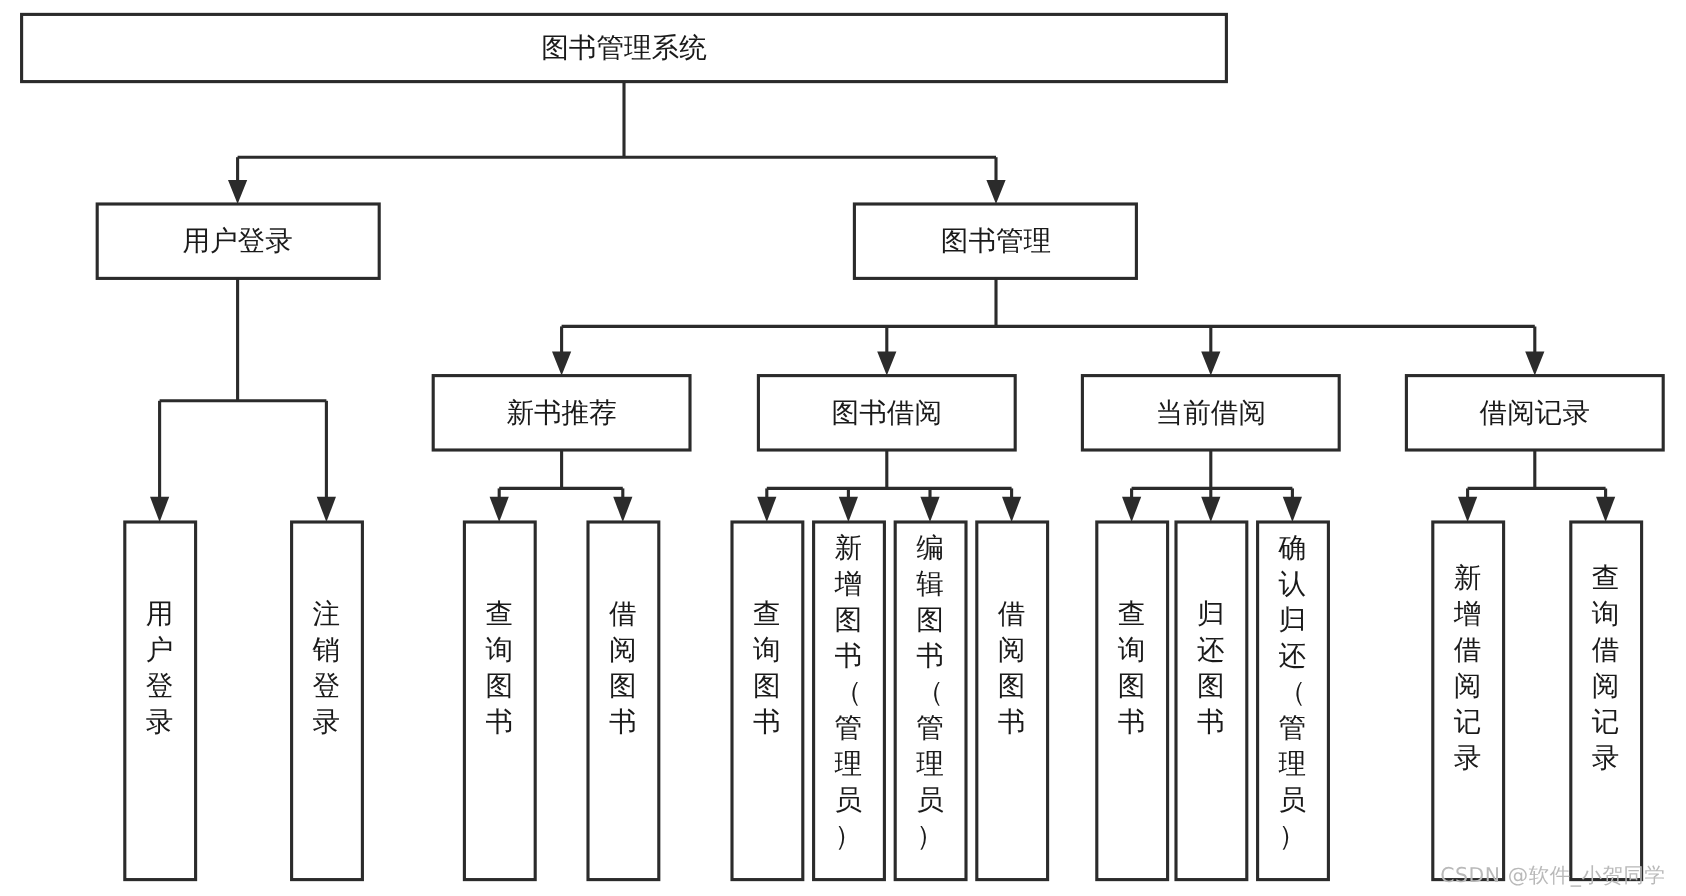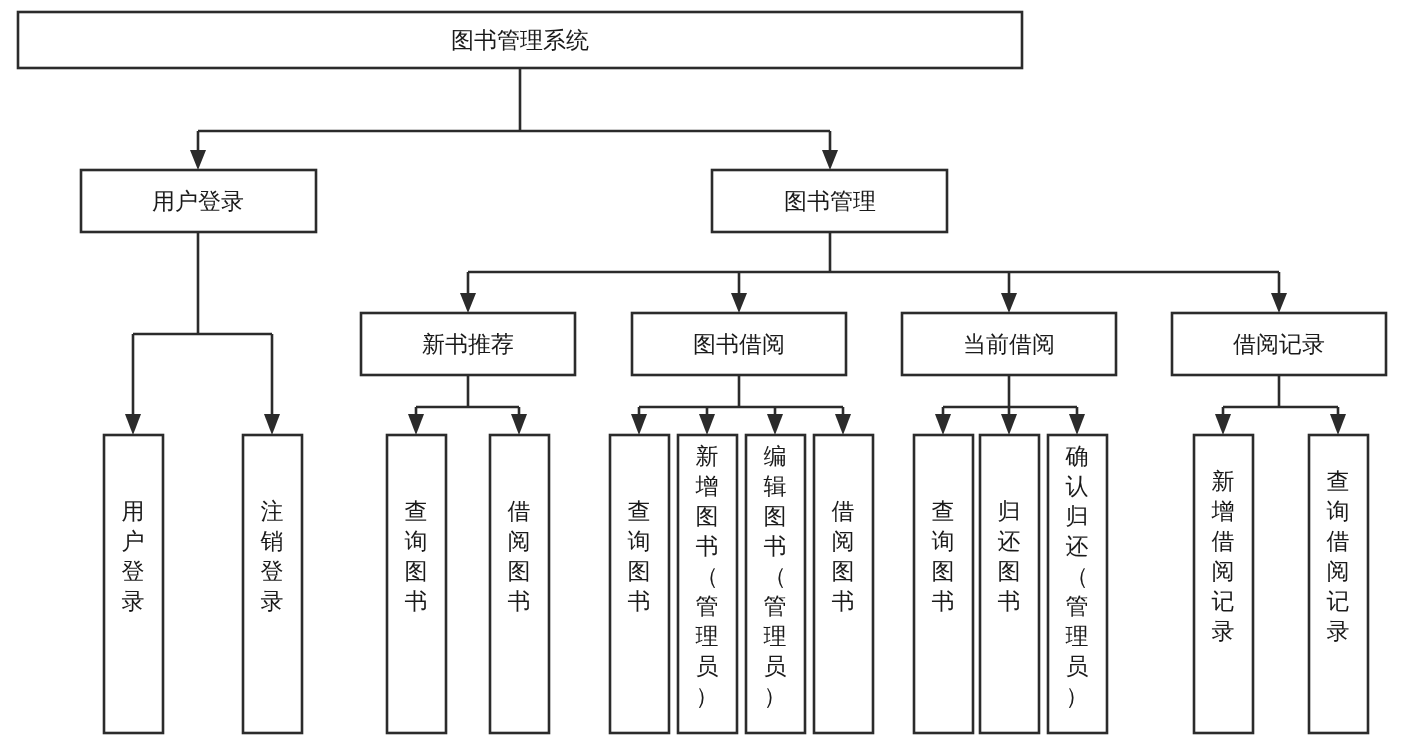--- a/index.html
+++ b/index.html
@@ -241,13 +241,14 @@
       <text class="node-label-v" x="1223" y="489"><tspan x="1223" dy="0">新</tspan><tspan x="1223" dy="30">增</tspan><tspan x="1223" dy="30">借</tspan><tspan x="1223" dy="30">阅</tspan><tspan x="1223" dy="30">记</tspan><tspan x="1223" dy="30">录</tspan></text>
     </g>
 
     <g>
       <rect class="node-box" x="1309" y="435" width="59" height="298"></rect>
       <text class="node-label-v" x="1338" y="489"><tspan x="1338" dy="0">查</tspan><tspan x="1338" dy="30">询</tspan><tspan x="1338" dy="30">借</tspan><tspan x="1338" dy="30">阅</tspan><tspan x="1338" dy="30">记</tspan><tspan x="1338" dy="30">录</tspan></text>
     </g>
 
   </svg>
 
+  <div class="watermark">CSDN @软件_小贺同学</div>
 </div>
 
 </body></html>

